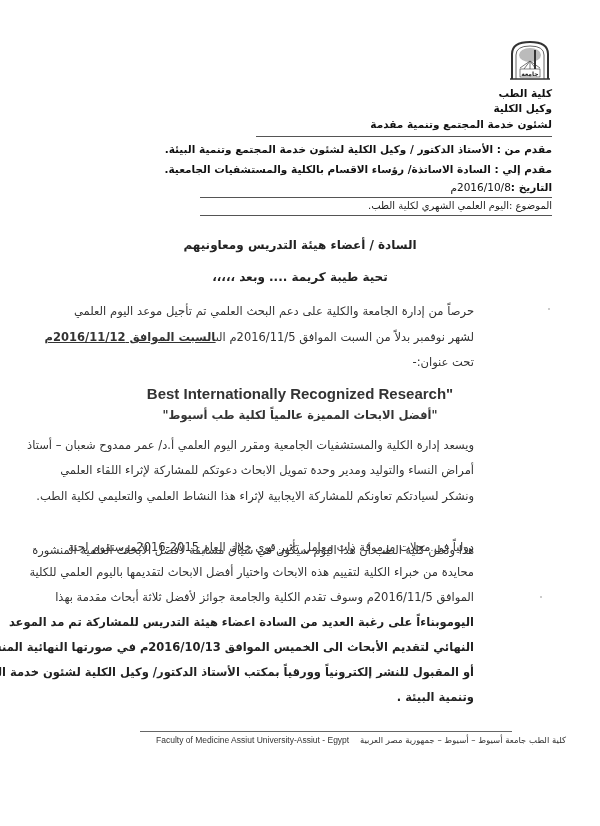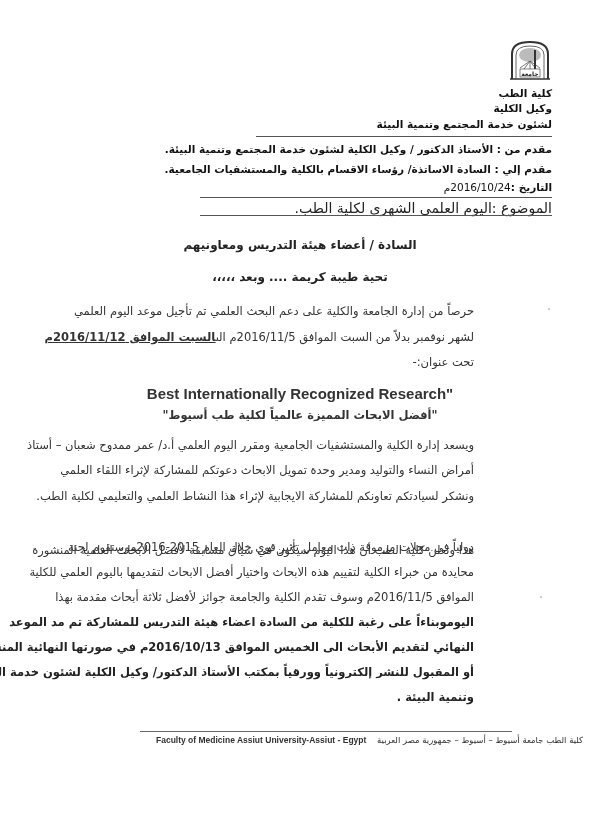--- a/index.html
+++ b/index.html
@@ -6,32 +6,32 @@
     body {
       width: 600px; height: 826px; background: #ffffff; position: relative; overflow: hidden;
       font-family: "DejaVu Sans", sans-serif; color: #1a1a1a;
     }
     .abs { position: absolute; }
     .rtl { direction: rtl; text-align: right; }
     .logo { left: 508px; top: 40px; width: 44px; height: 40px; }
     .hdr-line { right: 48px; font-weight: bold; font-size: 10.5px; color: #111; white-space: nowrap; }
     .rule { height: 0; border-top: 1px solid #555; }
     .meta-line { right: 48px; font-weight: bold; font-size: 10.5px; white-space: nowrap; color: #111; }
-    .subject { right: 48px; font-size: 14px; color: #222; white-space: nowrap; }
+    .subject { right: 48px; font-size: 10px; color: #222; white-space: nowrap; }
     .salute { left: 0; width: 600px; text-align: center; font-weight: bold; font-size: 12px; color: #222; }
     .greet { left: 0; width: 600px; text-align: center; font-weight: bold; font-size: 12px; color: #222; }
     .body-line { right: 126px; left: 74px; font-size: 11.5px; color: #333; white-space: nowrap; text-align: justify; text-align-last: justify; }
     .body-line.short { text-align-last: right; }
     .body-line.bold { font-weight: bold; color: #222; }
     .en-title { left: 0; width: 600px; text-align: center; font-family: "Liberation Sans", sans-serif; font-weight: bold; font-size: 15px; color: #333; }
     .ar-title { left: 0; width: 600px; text-align: center; font-weight: bold; font-size: 11.5px; color: #333; direction: rtl; }
     .u { text-decoration: underline; font-weight: bold; }
     .footer-rule { left: 140px; width: 372px; border-top: 1px solid #666; top: 731px; }
     .footer { left: 150px; top: 735px; font-size: 8.5px; color: #333; white-space: nowrap; }
-    .footer .en { font-family: "Liberation Sans", sans-serif; font-weight: bold; margin-left: 6px; margin-top: 13px; }
+    .footer .en { font-family: "Liberation Sans", sans-serif; font-weight: normal; margin-left: 6px; margin-top: 13px; }
     .dot { width: 2px; height: 2px; background: #bbb; border-radius: 50%; }
   </style>
 </head>
 <body>
 
 <div class="abs logo">
   <svg width="44" height="40" viewBox="0 0 44 40">
     <path d="M4 39 V14 Q4 2 22 2 Q40 2 40 14 V39" fill="none" stroke="#333" stroke-width="2"></path>
     <path d="M8 39 V15 Q8 6 22 6 Q36 6 36 15 V39" fill="none" stroke="#666" stroke-width="1"></path>
     <ellipse cx="22" cy="15" rx="11" ry="7" fill="#bbb"></ellipse>
@@ -44,28 +44,28 @@
     </g>
     <rect x="26" y="10" width="2" height="22" fill="#333"></rect>
     <rect x="12" y="29" width="20" height="8" fill="#fff" stroke="#333" stroke-width="0.6"></rect>
     <text x="22" y="36" font-size="6" text-anchor="middle" fill="#222" font-family="DejaVu Sans, sans-serif" font-weight="bold">جامعة</text>
     <line x1="2" y1="39" x2="42" y2="39" stroke="#333" stroke-width="1.5"></line>
   </svg>
 </div>
 
 <div class="abs rtl hdr-line" style="top:87px;">كلية الطب</div>
 <div class="abs rtl hdr-line" style="top:102px;margin-left:20px;">وكيل الكلية</div>
-<div class="abs rtl hdr-line" style="top:118px;">لشئون خدمة المجتمع وتنمية البيئة</div>
+<div class="abs rtl hdr-line" style="top:118px;">لشئون خدمة المجتمع وتنمية مقدمة</div>
 
 <div class="abs rule" style="left:256px; width:296px; top:136px;"></div>
 
 <div class="abs rtl meta-line" style="top:143px;">مقدم من : الأستاذ الدكتور / وكيل الكلية لشئون خدمة المجتمع وتنمية البيئة.</div>
 <div class="abs rtl meta-line" style="top:163px;">مقدم إلي : السادة الاساتذة/ رؤساء الاقسام بالكلية والمستشفيات الجامعية.</div>
 <div class="abs rtl meta-line" style="top:181px;">
-  <span>التاريخ :</span><span style="font-weight:normal;">2016/10/24م</span>
+  <span>التاريخ :</span><span style="font-weight:normal;">2016/10/8م</span>
 </div>
 <div class="abs rule" style="left:200px; width:352px; top:197px;"></div>
 <div class="abs rtl subject" style="top:200px;">الموضوع :اليوم العلمي الشهري لكلية الطب.</div>
 <div class="abs rule" style="left:200px; width:352px; top:215px;"></div>
 
 <div class="abs rtl salute" style="top:238px; text-align:center;">السادة / أعضاء هيئة التدريس ومعاونيهم</div>
 <div class="abs rtl greet" style="top:270px; ">تحية طيبة كريمة .... وبعد ،،،،،</div>
 
 <div class="abs rtl body-line" style="top:304px;">حرصاً من إدارة الجامعة والكلية على دعم البحث العلمي تم تأجيل موعد اليوم العلمي</div>
 <div class="abs rtl body-line short" style="top:330px;margin-left:19px;">
@@ -79,21 +79,21 @@
 
 <div class="abs rtl body-line" style="top:438px;">ويسعد إدارة الكلية والمستشفيات الجامعية ومقرر اليوم العلمي أ.د/ عمر ممدوح شعبان – أستاذ</div>
 <div class="abs rtl body-line" style="top:463px;">أمراض النساء والتوليد ومدير وحدة تمويل الابحاث دعوتكم للمشاركة لإثراء اللقاء العلمي</div>
 <div class="abs rtl body-line short" style="top:489px;">ونشكر لسيادتكم تعاونكم للمشاركة الايجابية لإثراء هذا النشاط العلمي والتعليمي لكلية الطب.</div>
 
 <div class="abs rtl body-line" style="top:543px;">هذا وتعلن كلية الطب أن هذا اليوم سيكون في سياق مسابقة لأفضل الأبحاث العلمية المنشورة</div>
 <div class="abs rtl body-line" style="top:540px;">دولياً في مجلات مرموقة ذات معامل تأثير قوي خلال العام 2015-2016موستقوم لجنة</div>
 <div class="abs rtl body-line" style="top:565px;">محايدة من خبراء الكلية لتقييم هذه الابحاث واختيار أفضل الابحاث لتقديمها باليوم العلمي للكلية</div>
 <div class="abs rtl body-line" style="top:590px;">الموافق 2016/11/5م وسوف تقدم الكلية والجامعة جوائز لأفضل ثلاثة أبحاث مقدمة بهذا</div>
 <div class="abs dot" style="left:540px; top:596px;"></div>
-<div class="abs rtl body-line bold" style="top:615px;">اليوموبناءاً على رغبة للكلية من السادة اعضاء هيئة التدريس للمشاركة تم مد الموعد</div>
+<div class="abs rtl body-line bold" style="top:615px;">اليوموبناءاً على رغبة العديد من السادة اعضاء هيئة التدريس للمشاركة تم مد الموعد</div>
 <div class="abs rtl body-line bold" style="top:640px;">النهائي لتقديم الأبحاث الى الخميس الموافق 2016/10/13م في صورتها النهائية المنشورة</div>
 <div class="abs rtl body-line bold" style="top:665px;">أو المقبول للنشر إلكترونياً وورقياً بمكتب الأستاذ الدكتور/ وكيل الكلية لشئون خدمة المجتمع</div>
 <div class="abs rtl body-line bold short" style="top:690px;">وتنمية البيئة .</div>
 
 <div class="abs rule footer-rule"></div>
 <div class="abs footer">
   <span class="en">Faculty of Medicine Assiut University-Assiut - Egypt</span>
   <span style="direction:rtl; unicode-bidi:embed; margin-left:8px;">كلية الطب جامعة أسيوط – أسيوط – جمهورية مصر العربية</span>
 </div>
 

